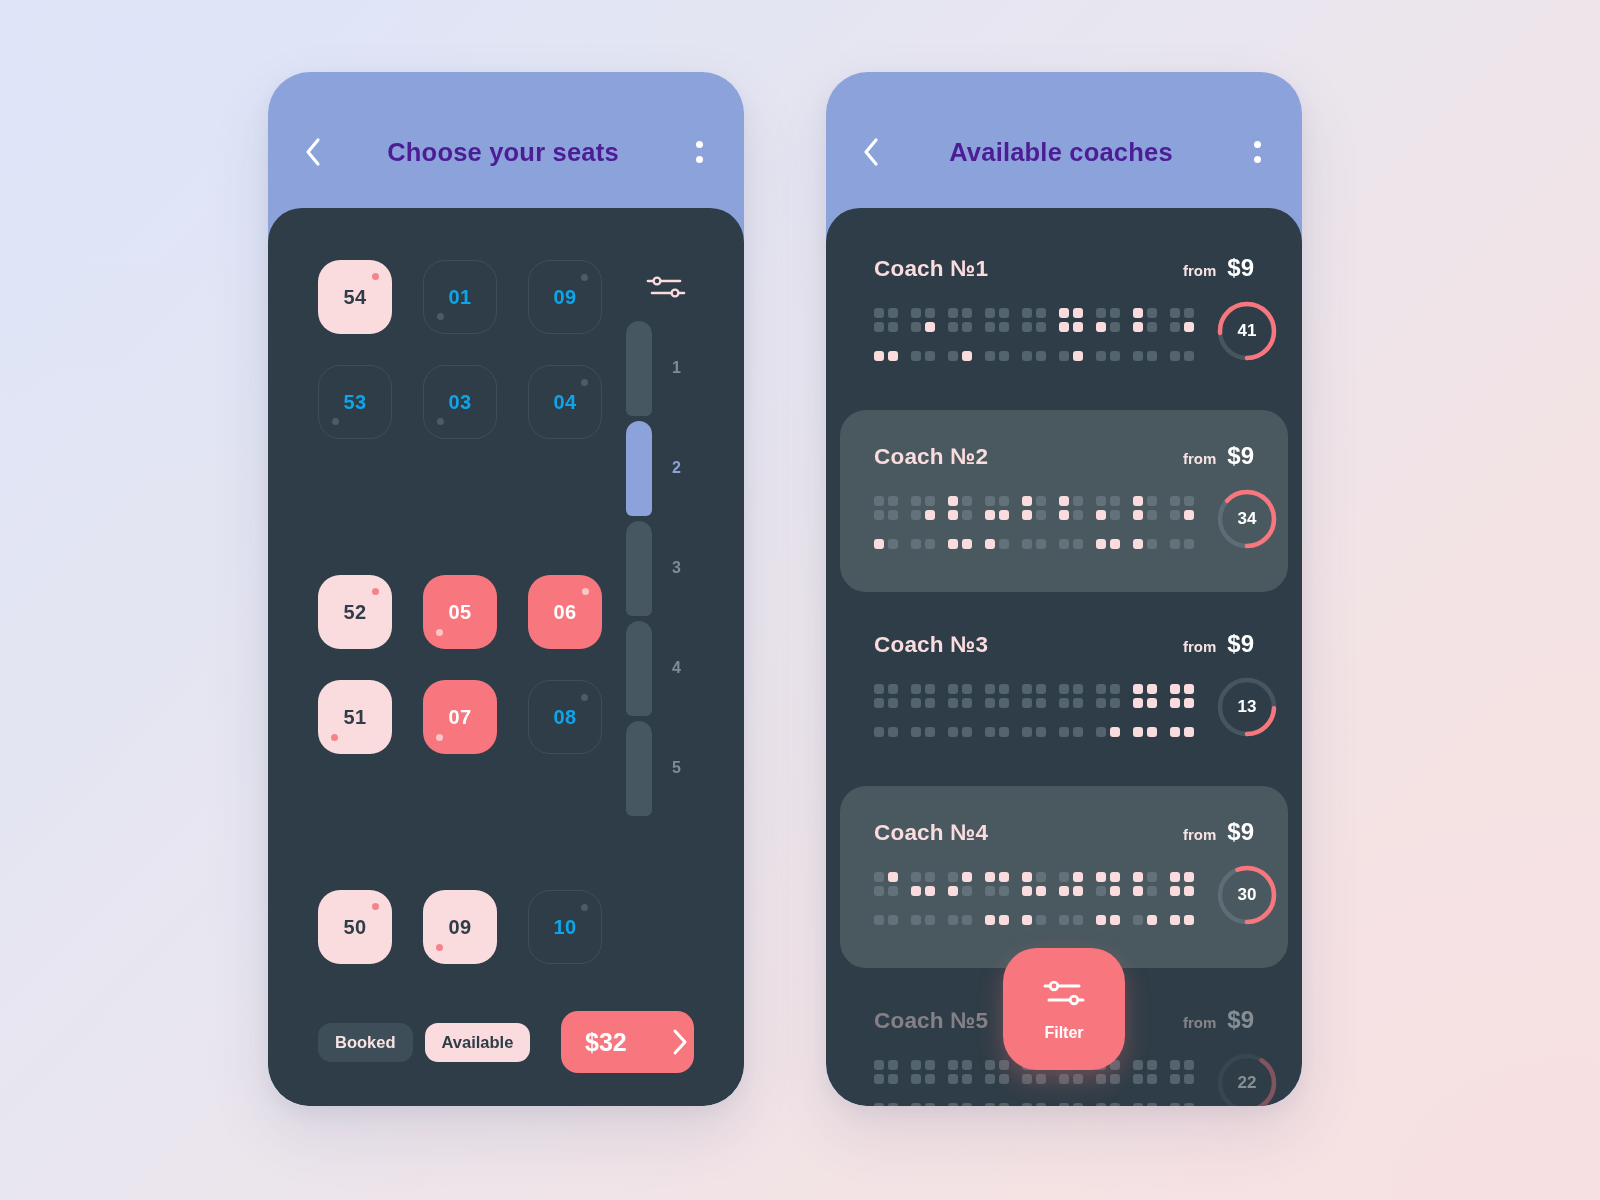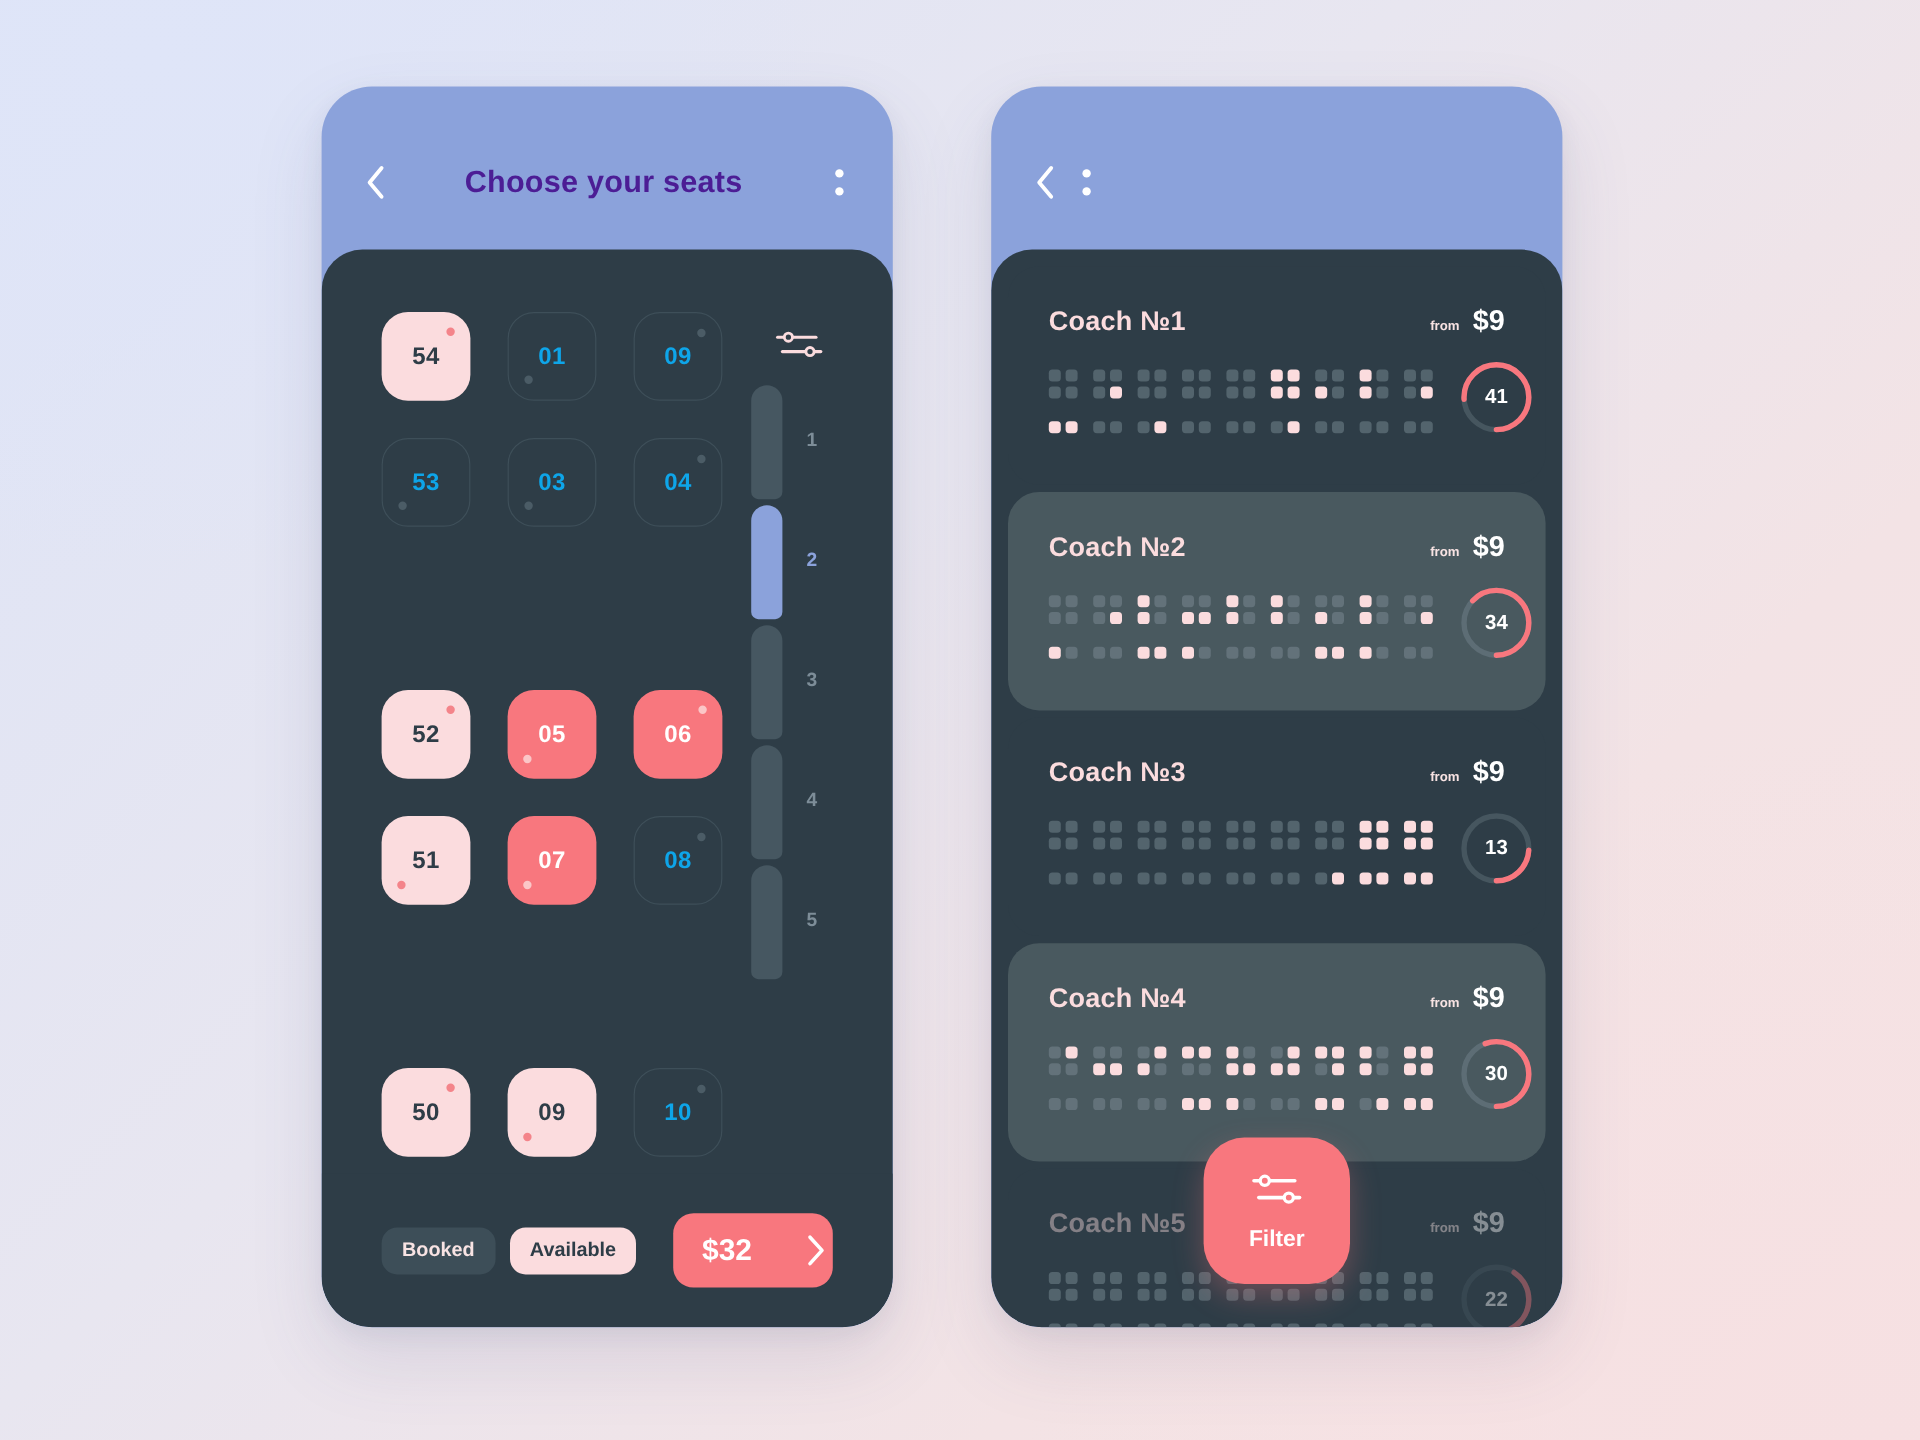--- a/index.html
+++ b/index.html
@@ -192,21 +192,21 @@
     display: flex; align-items: baseline; gap: 46px;
   }
   .coach-name {
     font-size: 22.5px; font-weight: 700; color: #fbdcde;
     letter-spacing: .2px;
   }
   .coach-price {
     margin-left: auto;
     display: flex; align-items: baseline; gap: 11px;
   }
-  .from-lbl { font-size: 11px; font-weight: 600; color: #f8e3e3; }
+  .from-lbl { font-size: 15px; font-weight: 600; color: #f8e3e3; }
   .from-amt { font-size: 24px; font-weight: 700; color: #ffffff; }
 
   .coach-body {
     display: flex; align-items: flex-start;
     margin-top: 22px;
   }
   .seatmap { flex: 1 1 auto; padding-top: 4px; }
   .smrow { display: flex; gap: 13px; }
   .smrow + .smrow { margin-top: 19px; }
   .smgrp { display: grid; grid-template-columns: repeat(2, 10px); gap: 4px; }
@@ -239,21 +239,21 @@
     width: 122px; height: 122px;
     border-radius: 34px;
     background: #f8777e;
     display: flex; flex-direction: column;
     align-items: center; justify-content: center;
     gap: 14px;
     color: #fff;
     box-shadow: 0 10px 26px rgba(248,119,126,.30);
     z-index: 5;
   }
-  .filter-fab .lbl { font-size: 19px; font-weight: 600; }
+  .filter-fab .lbl { font-size: 16px; font-weight: 600; }
 
   .fade-mask {
     position: absolute; left: 0; right: 0; bottom: 0; height: 120px;
     background: linear-gradient(to bottom, rgba(46,61,71,0), rgba(46,61,71,.0));
     pointer-events: none;
   }
 </style>
 </head>
 <body>
 
@@ -410,20 +410,21 @@
 </div>
 
 <div class="phone" id="phone-right">
 
   <div class="app-header">
     <div class="hdr-back">
       <svg width="20" height="30" viewBox="0 0 20 30" aria-hidden="true">
         <path d="M15 3 L5 15 L15 27" fill="none" stroke="#fff" stroke-width="3.2" stroke-linecap="round" stroke-linejoin="round"></path>
       </svg>
     </div>
+    <div class="hdr-title">Available coaches</div>
     <div class="hdr-menu">
         <i></i>
         <i></i>
       </div>
   </div>
 
   <div class="sheet">
     <div class="coach-list" id="coach-list">
         <div class="coach-card dark">
           <div class="coach-top">

